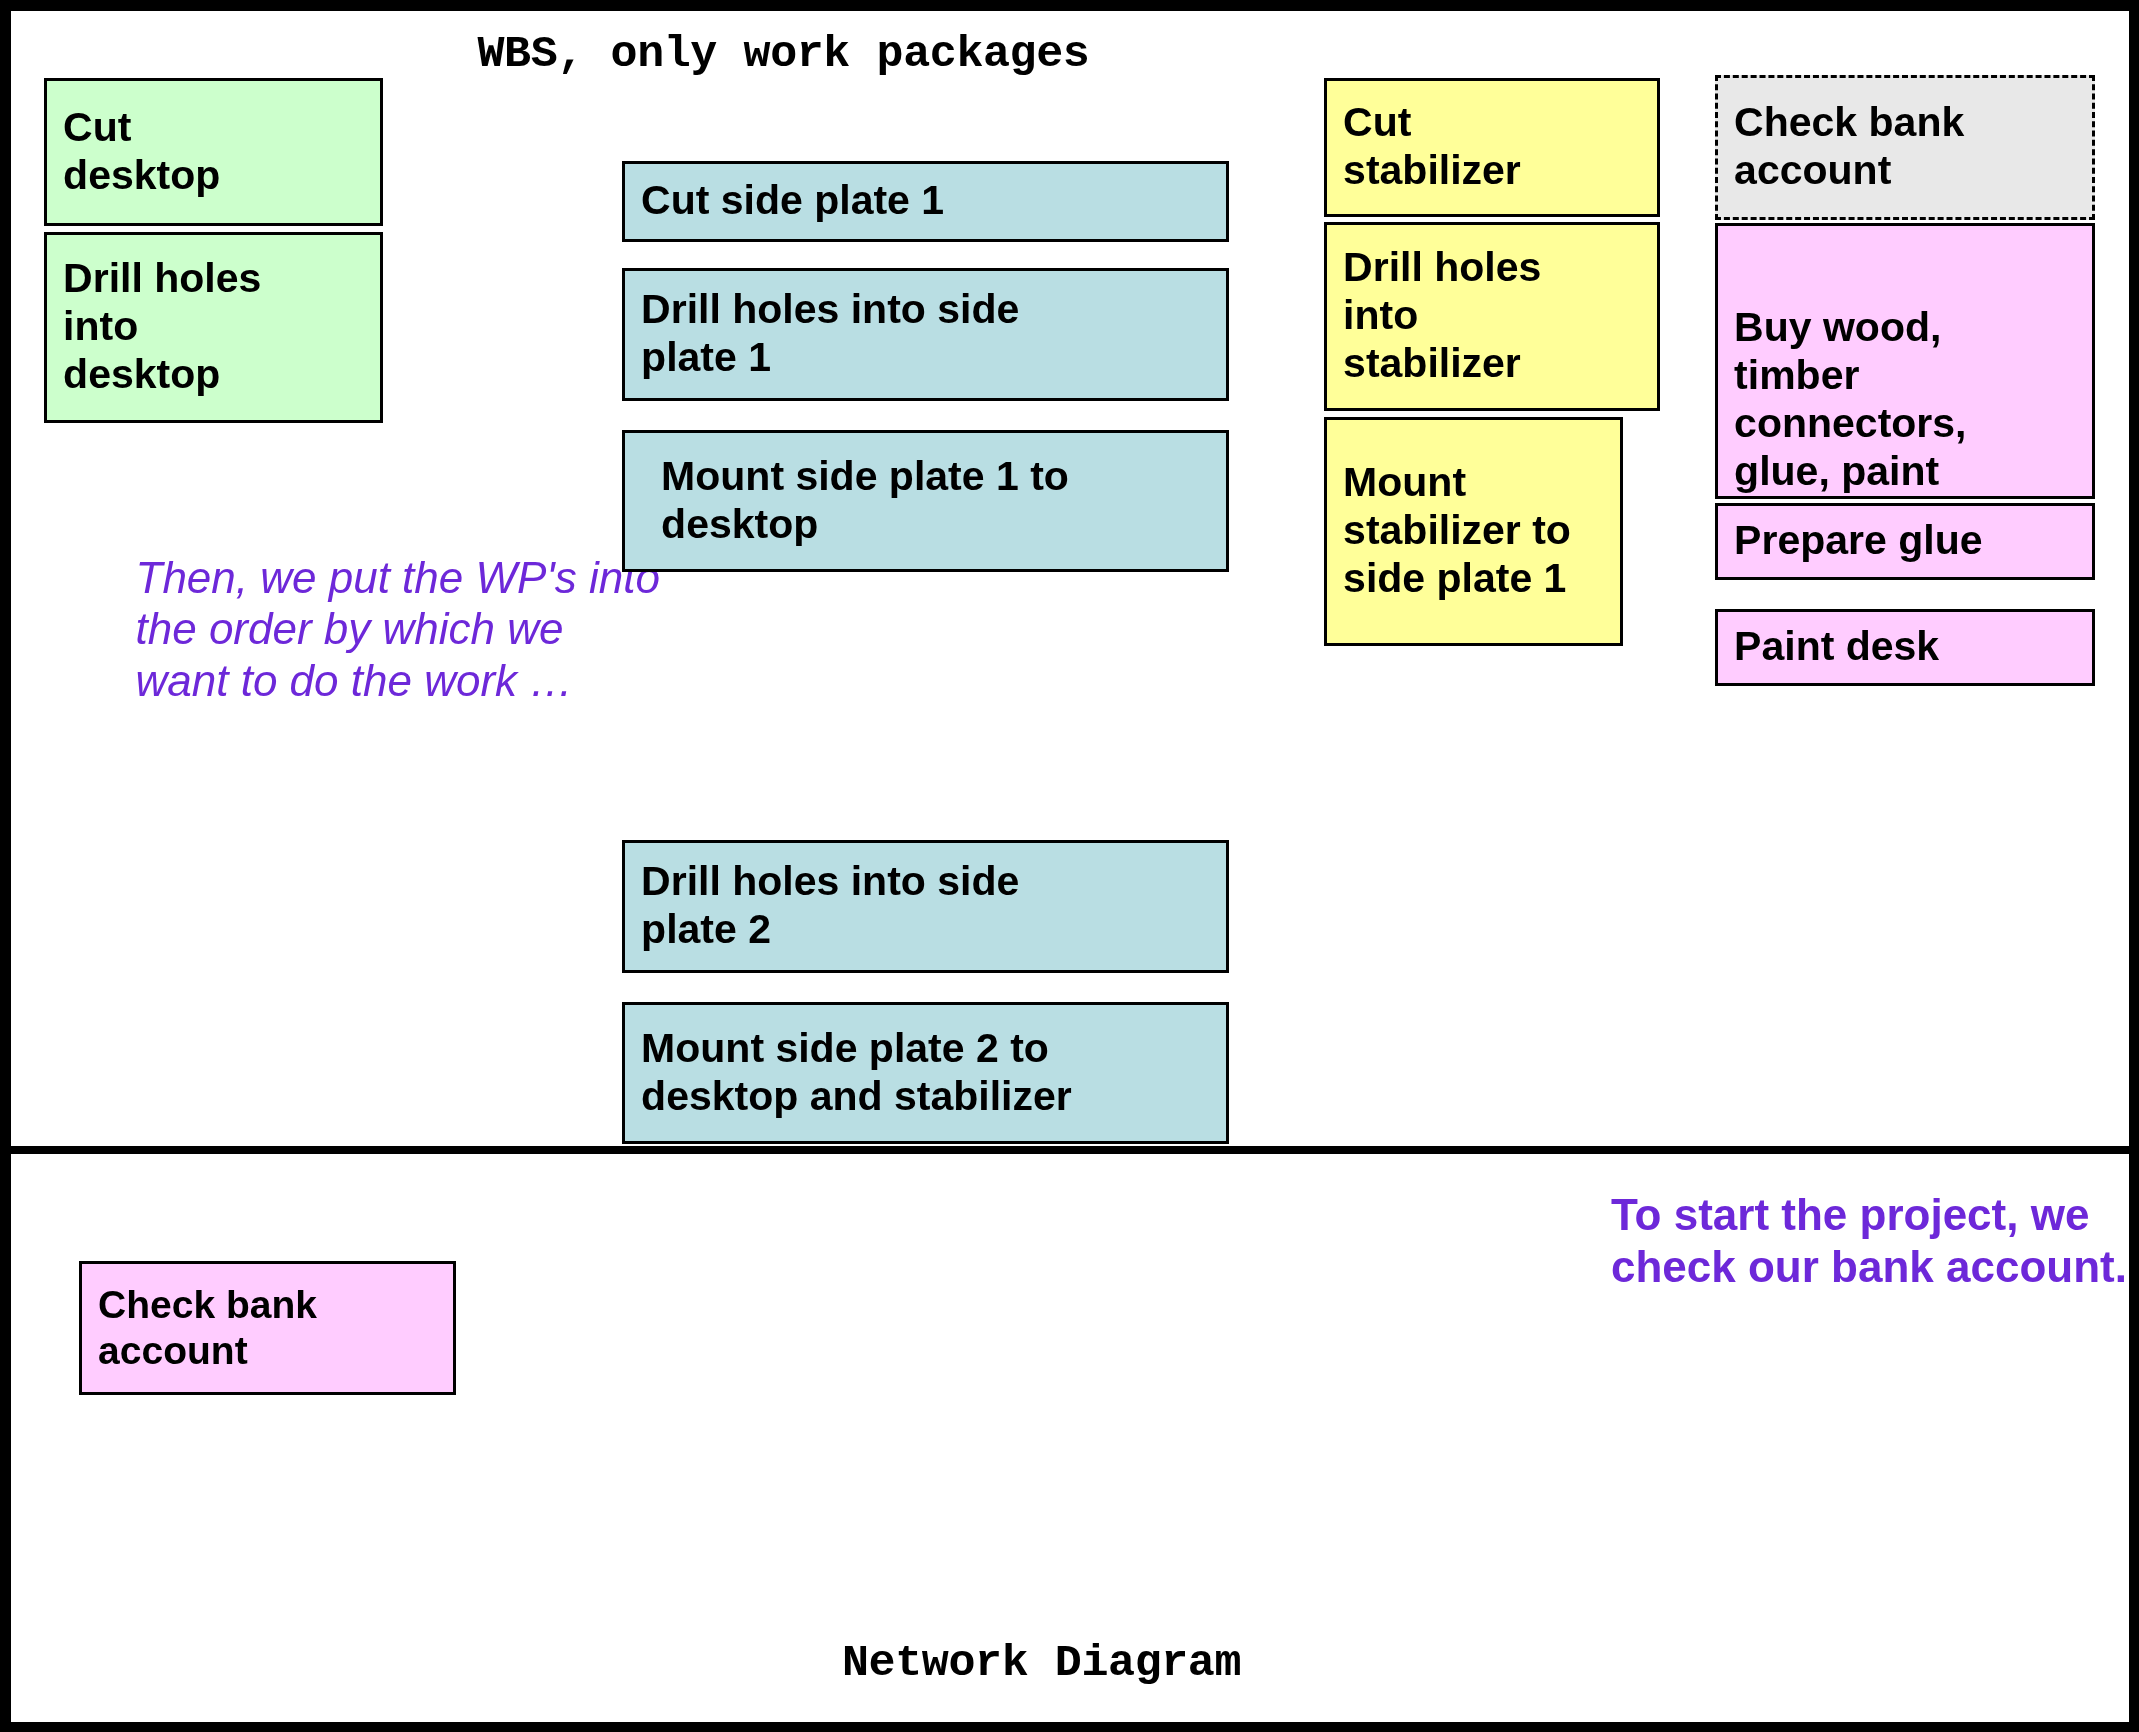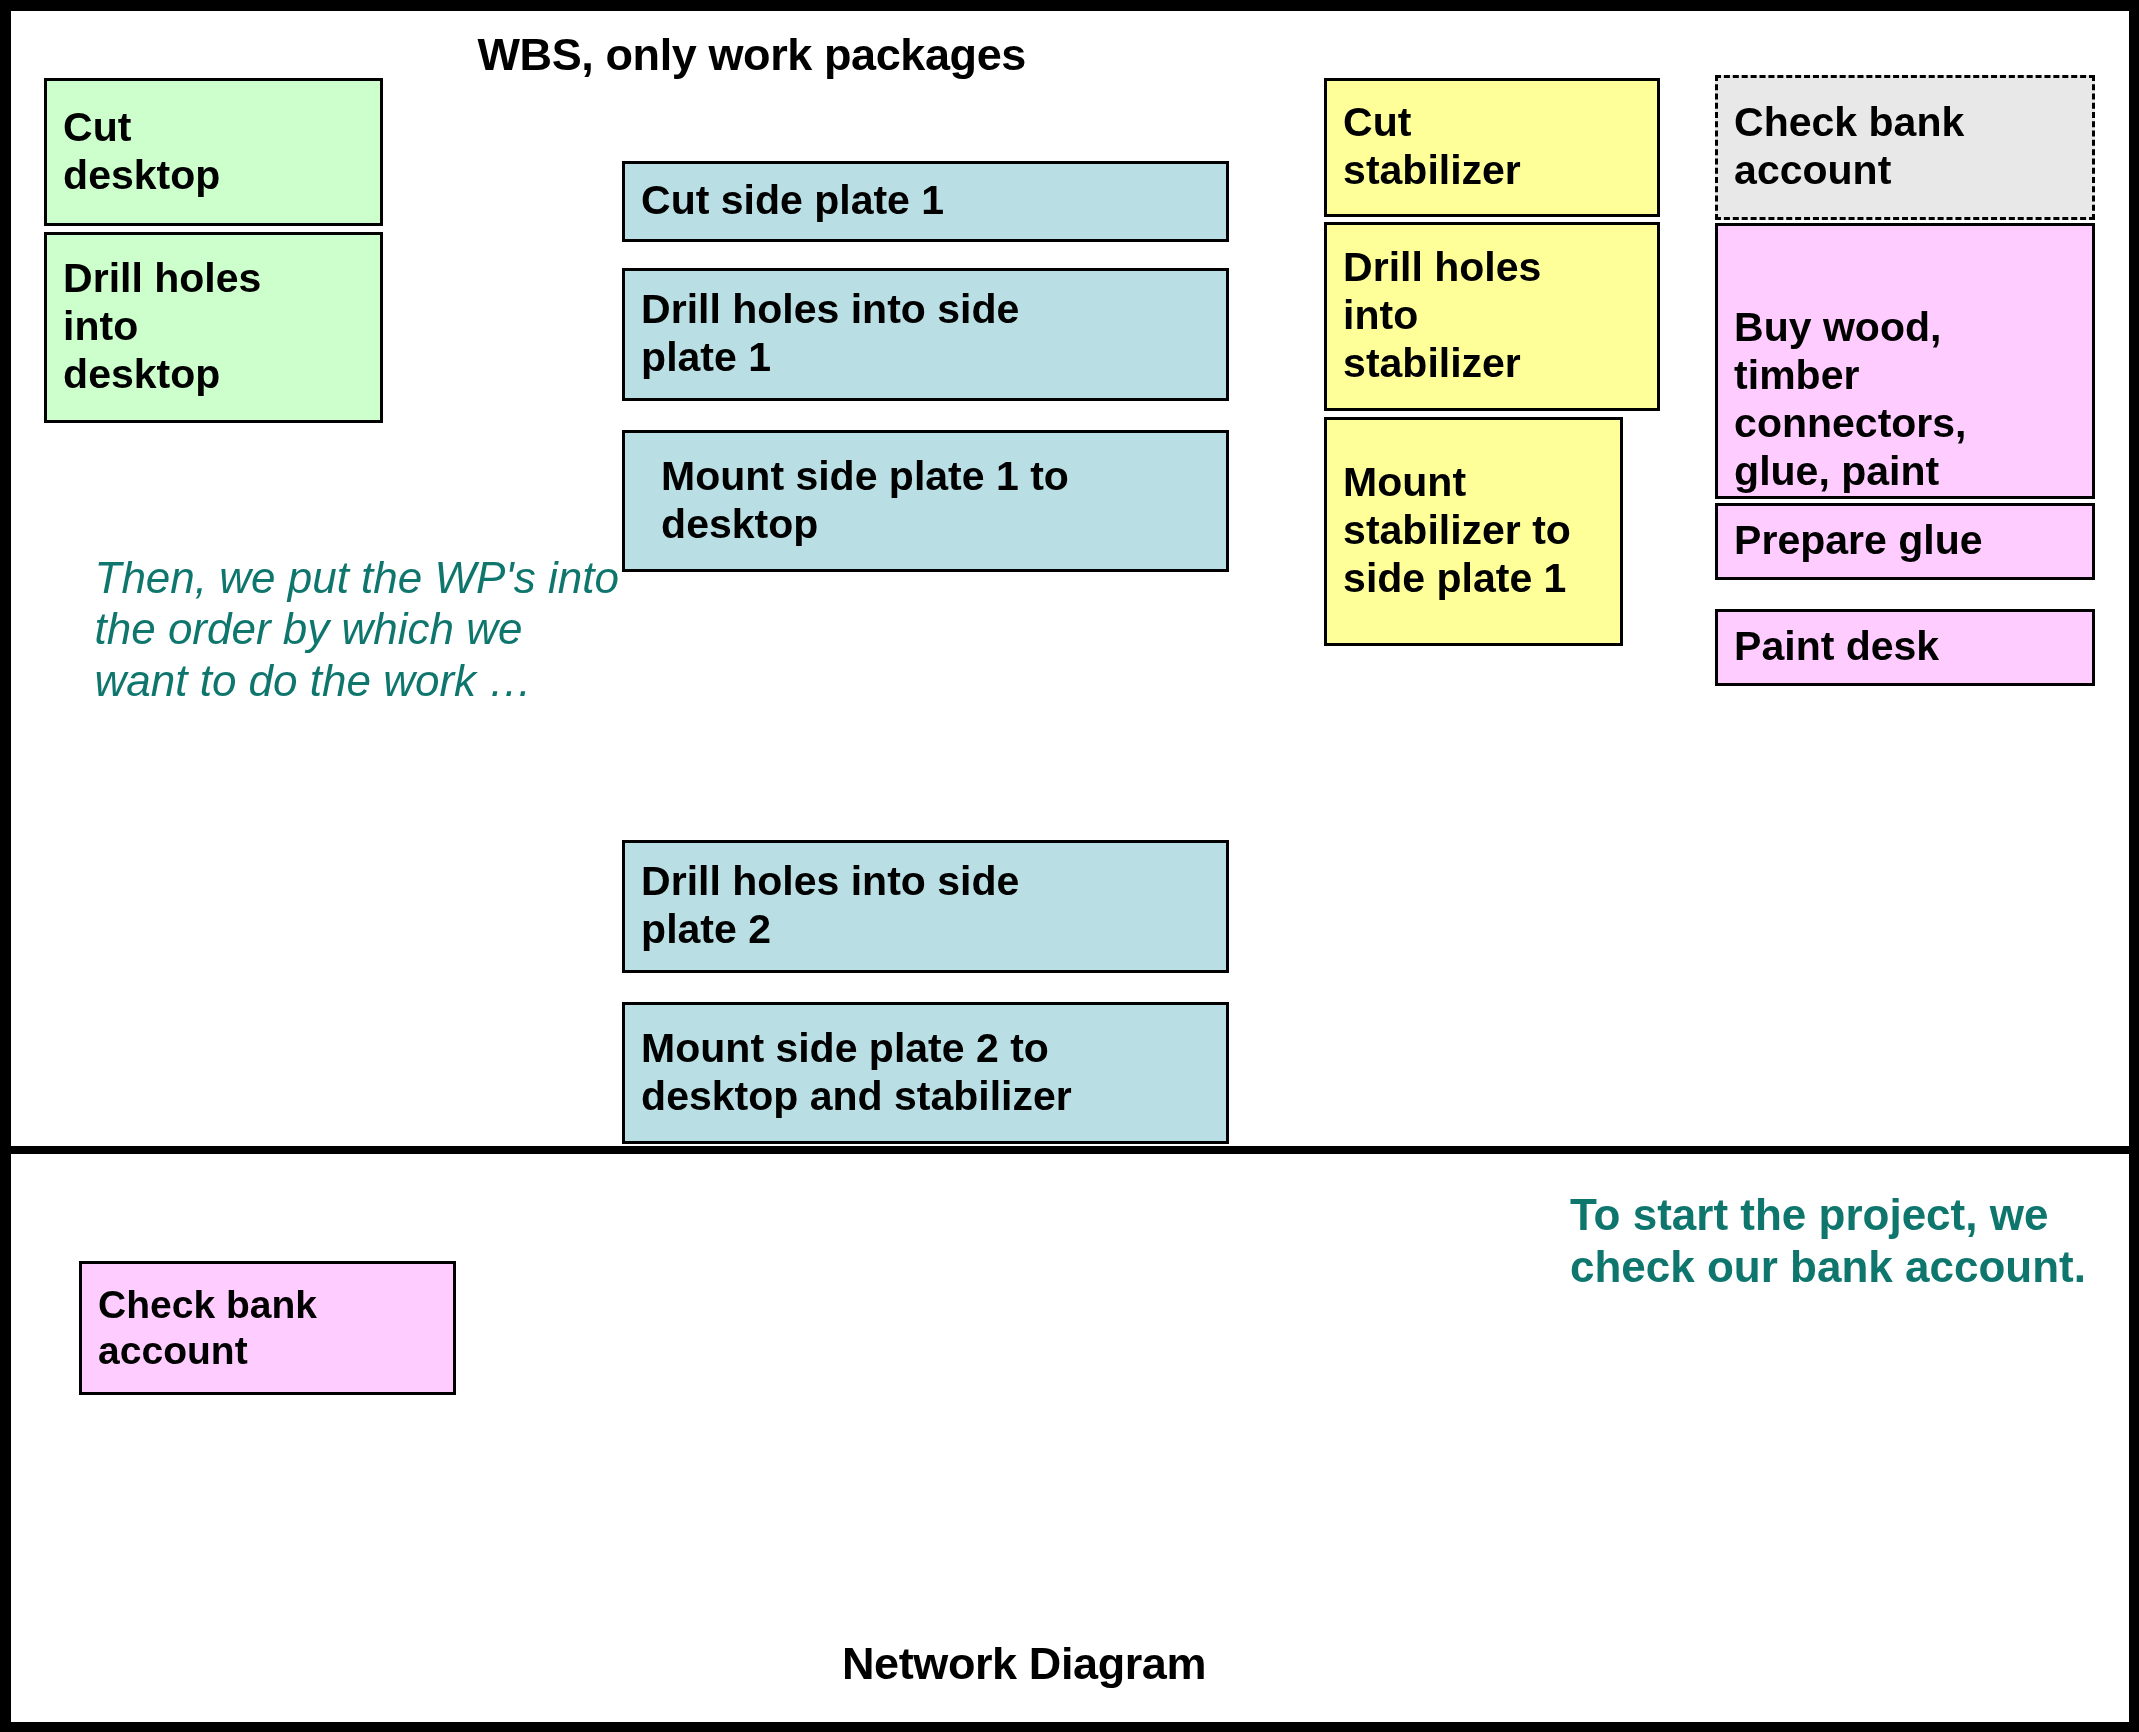--- a/index.html
+++ b/index.html
@@ -62,39 +62,41 @@
   #wbs-pane   { top: 10.5px;   height: 1136px; }
   #net-pane   { top: 1154px; height: 567px;  }
 
   
   .heading {
     position: absolute;
     font-weight: bold;
     color: #000000;
     white-space: nowrap;
     letter-spacing: -0.4px;
+    font-family: Liberation Mono, monospace;
   }
   #wbs-title {
     left: 467px;
     top: 18px;
     font-size: 45px;
   }
   #network-title {
     left: 842px;
     top: 1638px;
     font-size: 45px;
   }
 
   
   .note {
     position: absolute;
-    color: #0f766e;
+    color: #6d28d9;
     font-size: 44px;
     line-height: 1.18;
     white-space: pre-line;
+    margin-left: 41px;
   }
   #wbs-note {
     left: 84px;
     top: 541px;
     width: 527px;
     font-style: italic;
     font-weight: normal;
   }
   #network-note {
     left: 1570px;

